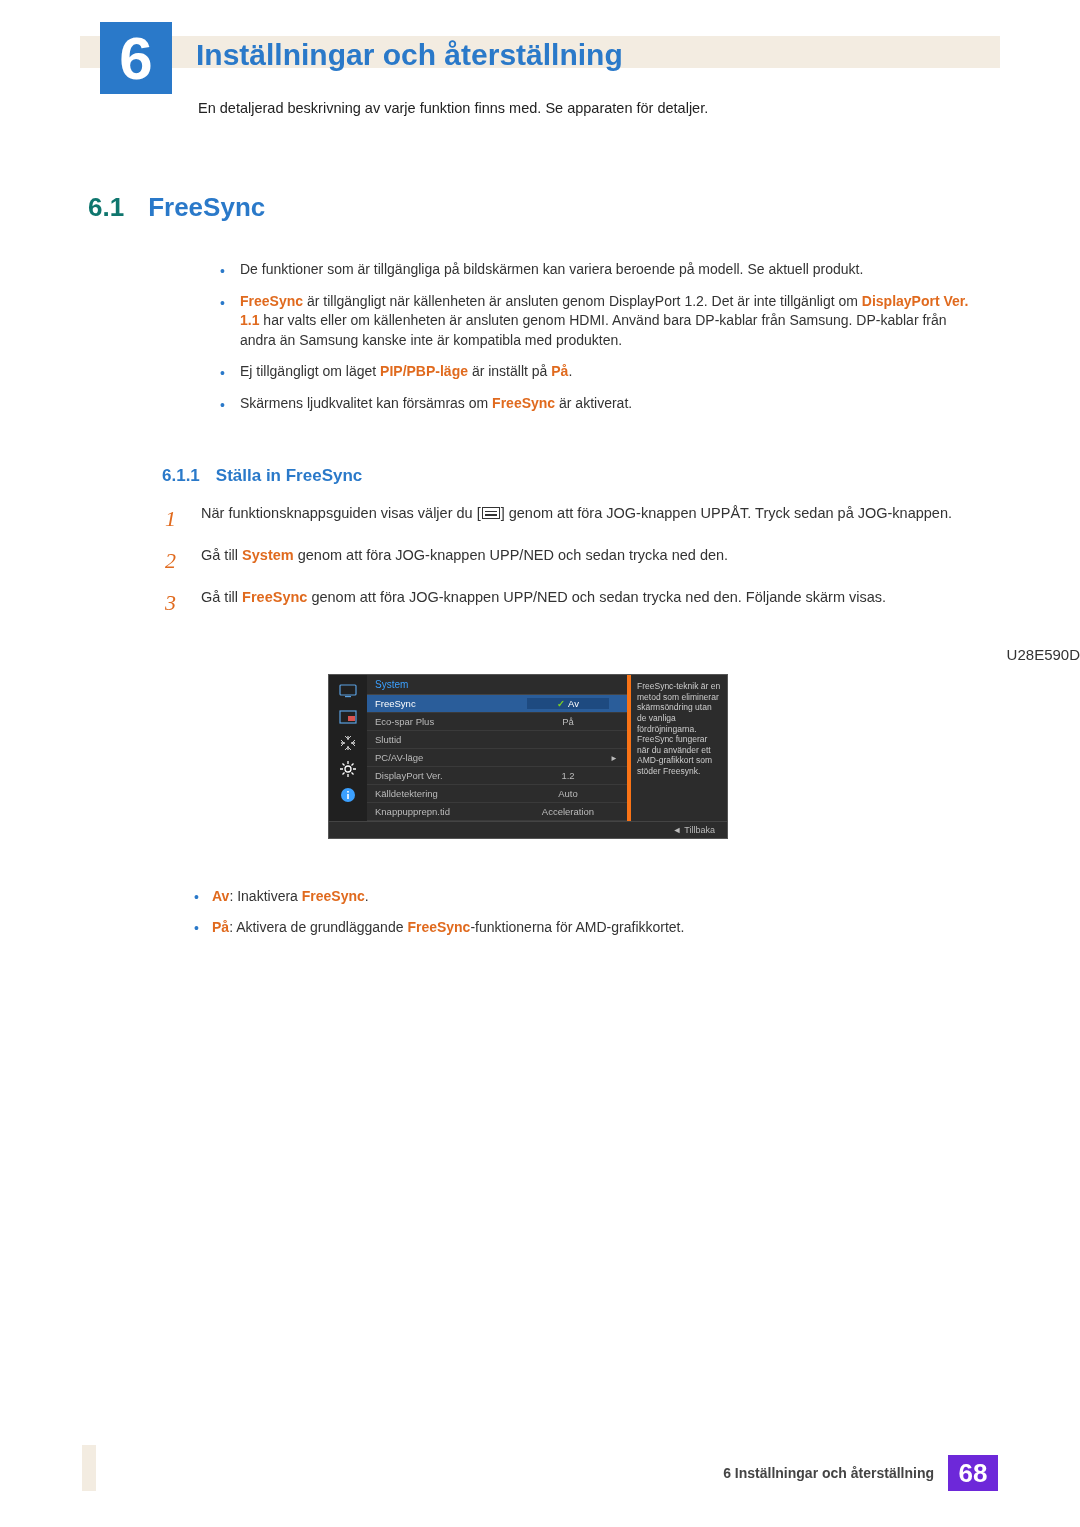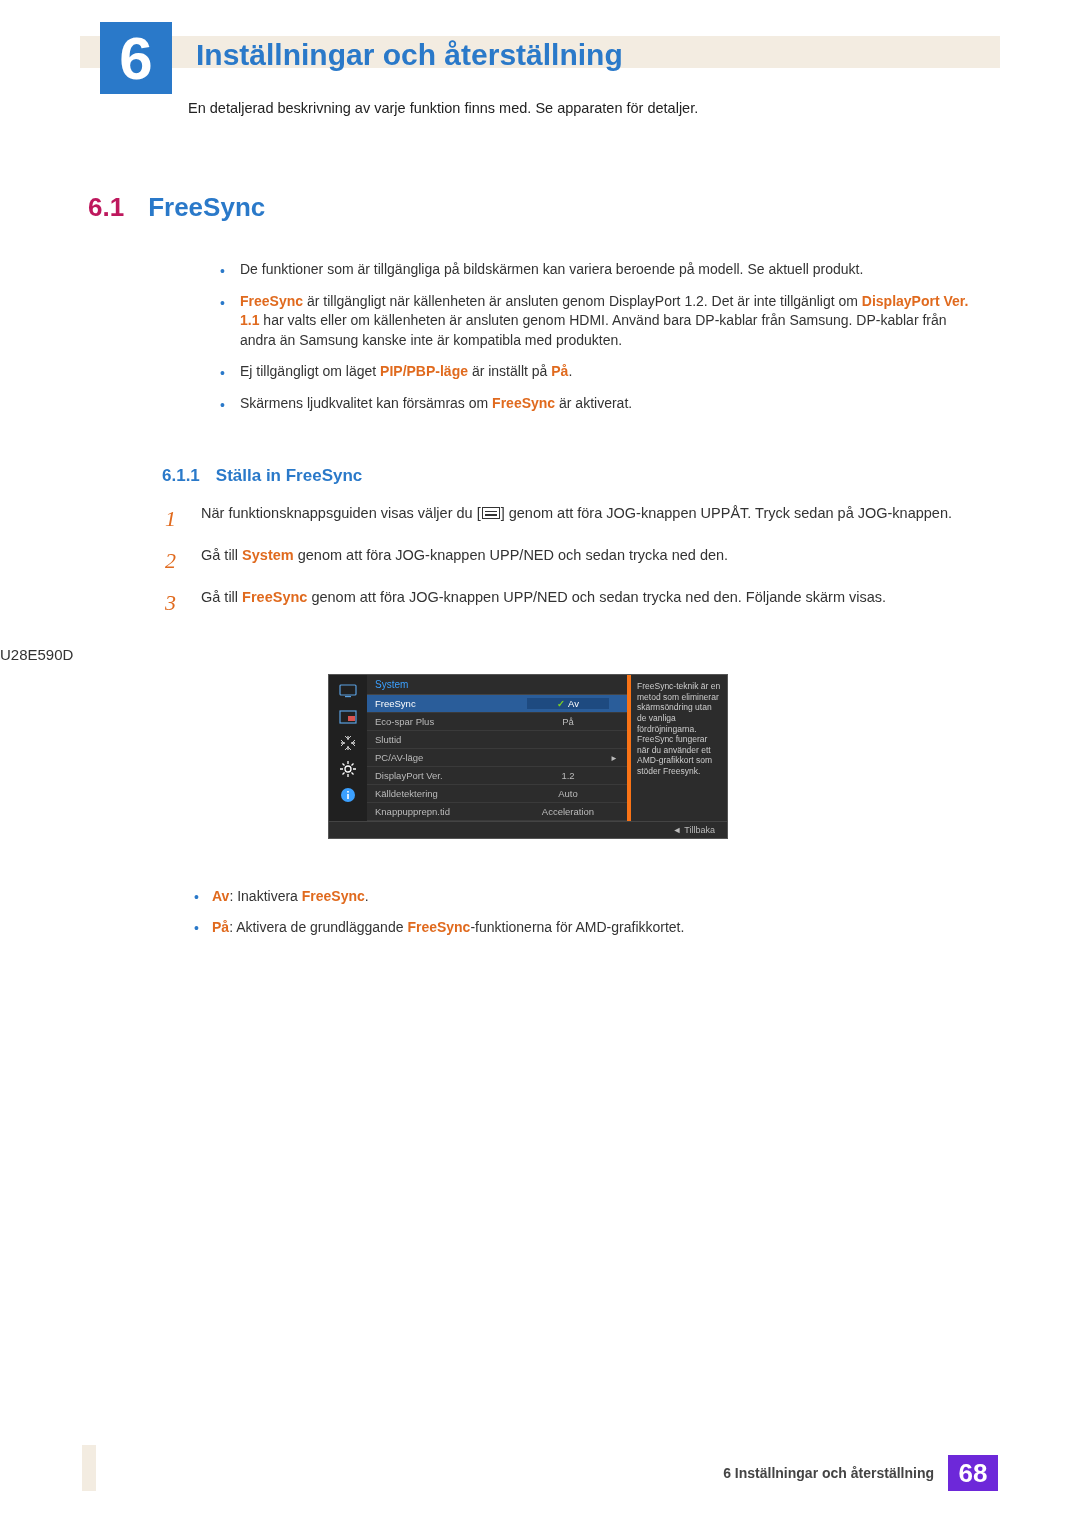--- a/index.html
+++ b/index.html
@@ -38,36 +38,36 @@
     position: absolute;
     top: 38px;
     left: 196px;
     font-size: 30px;
     font-weight: bold;
     color: #2a79c9;
   }
   .chapter-desc {
     position: absolute;
     top: 100px;
-    left: 188px;
+    left: 198px;
     right: 100px;
     font-size: 14.5px;
     color: #222;
   }
   .section-row {
     position: absolute;
     left: 88px;
     display: flex;
     align-items: baseline;
     gap: 24px;
   }
   .section-num {
     font-size: 26px;
     font-weight: bold;
-    color: #be185d;
+    color: #0f766e;
   }
   .section-title {
     font-size: 26px;
     font-weight: bold;
     color: #2a79c9;
   }
   .notes {
     position: absolute;
     top: 260px;
     left: 220px;
@@ -144,21 +144,21 @@
     background: #333;
   }
   .menu-icon::before { top: 2.5px; }
   .menu-icon::after  { bottom: 2.5px; }
 
   .model-label {
     position: absolute;
     top: 646px;
     left: 0;
     right: 0;
-    text-align: left;
+    text-align: right;
     font-size: 15px;
   }
 
   
   .osd {
     position: absolute;
     top: 674px;
     left: 328px;
     width: 400px;
     background: #2c2c2c;

